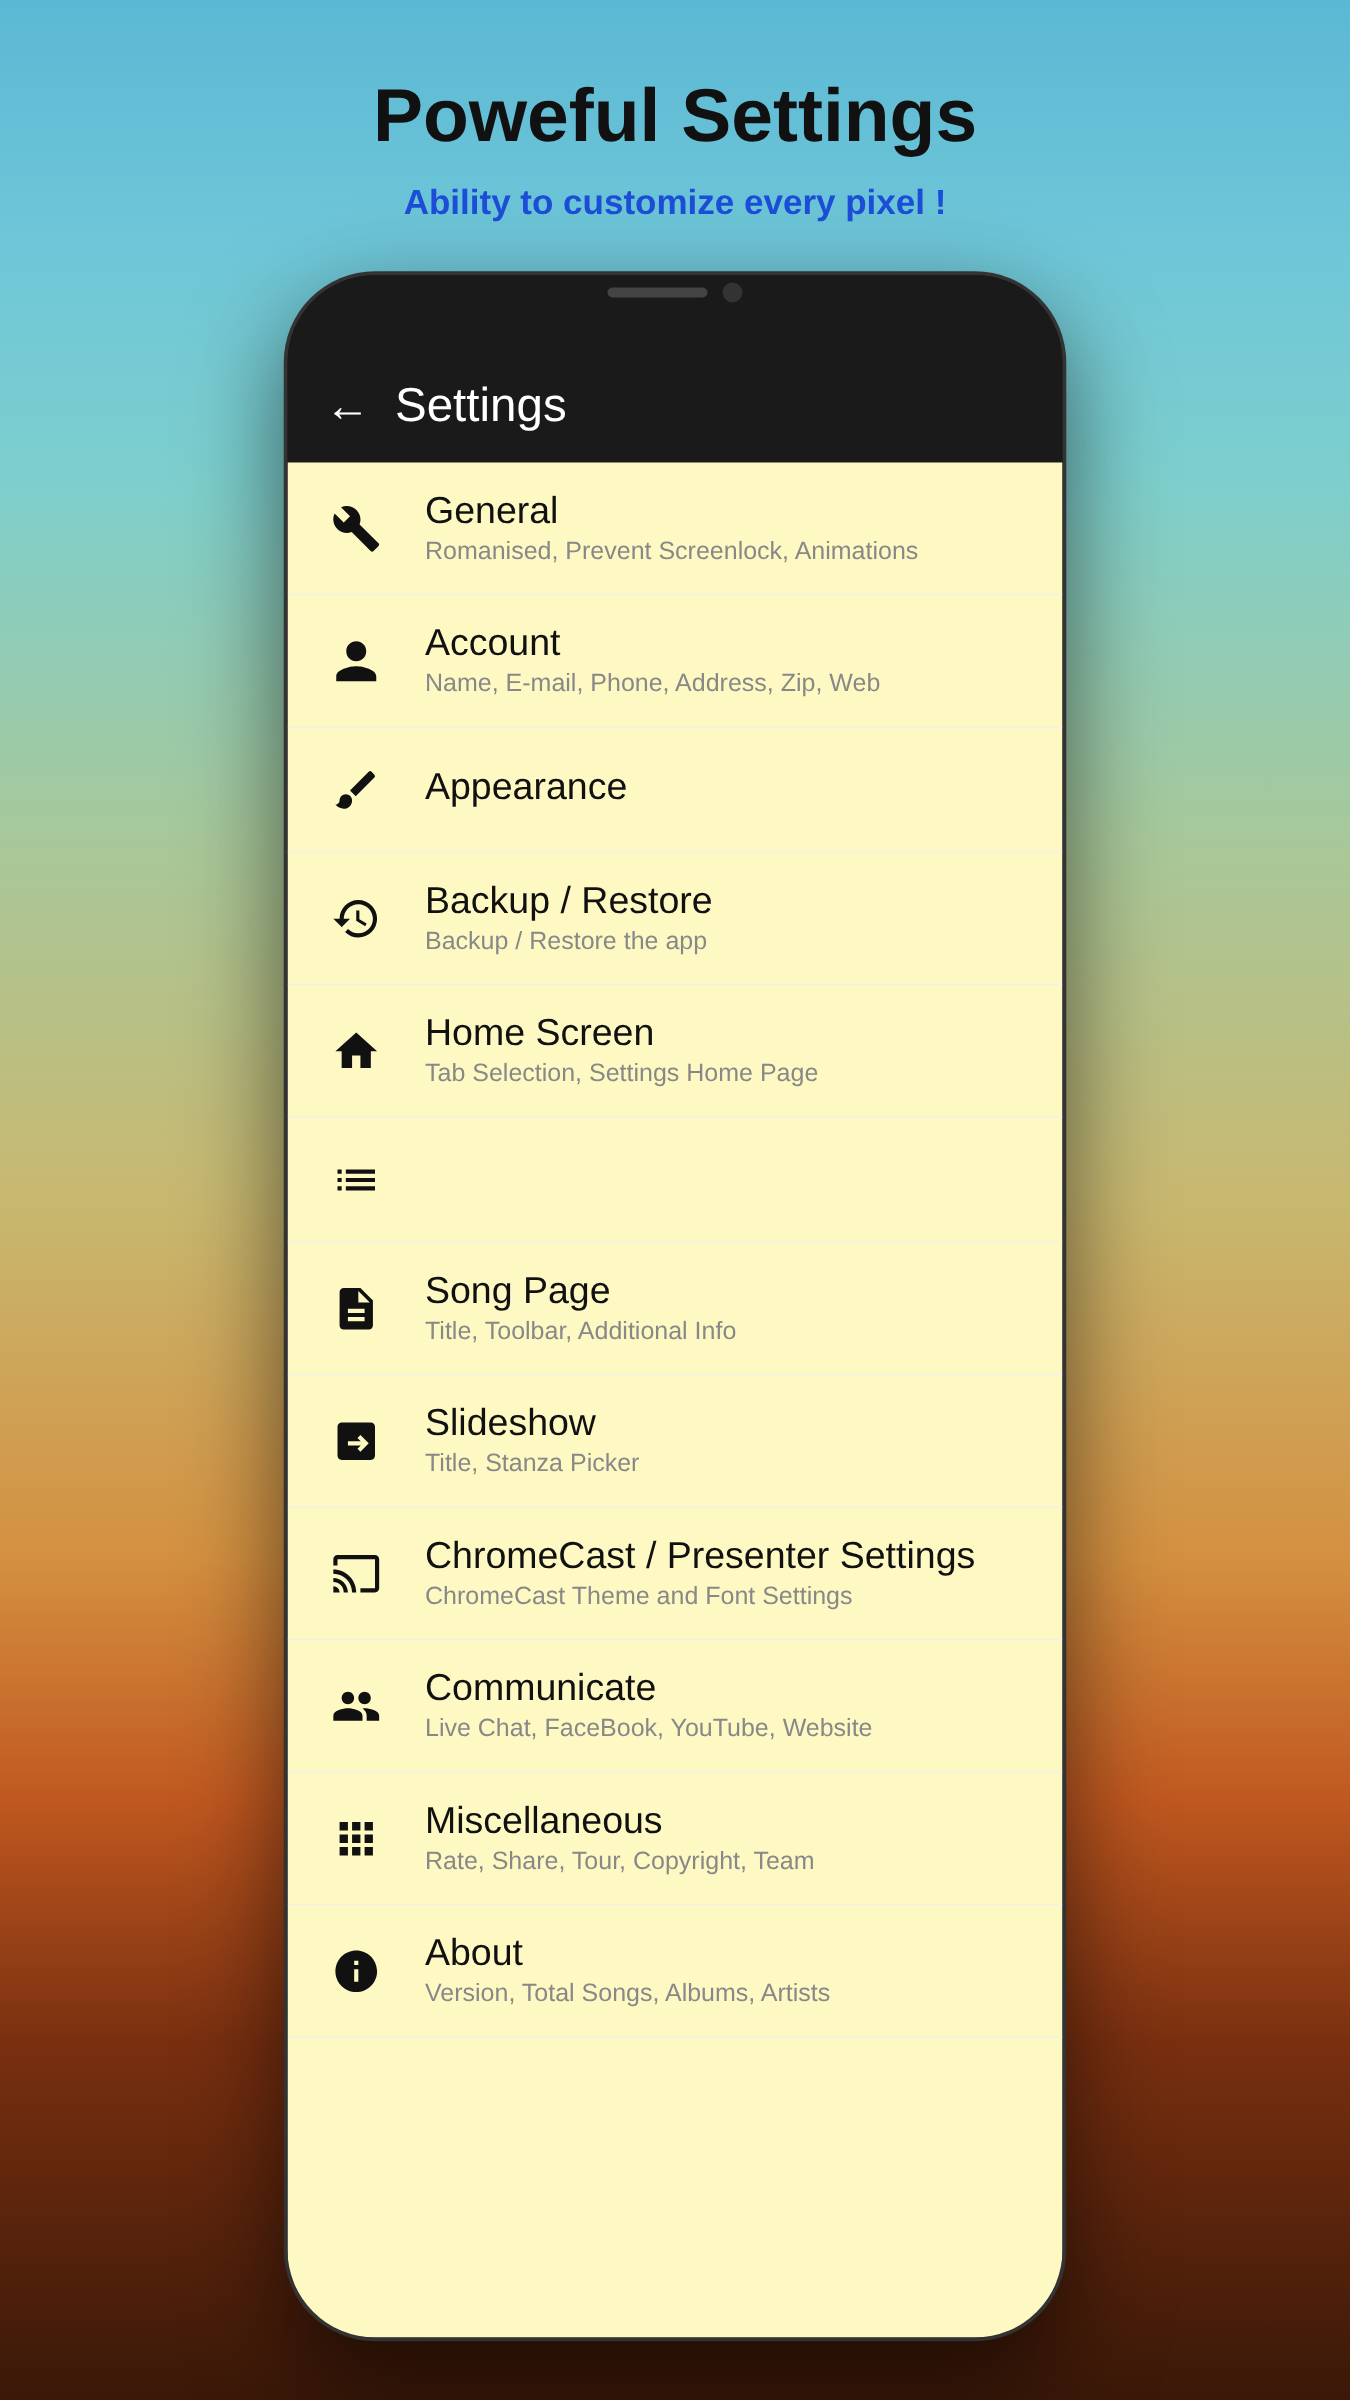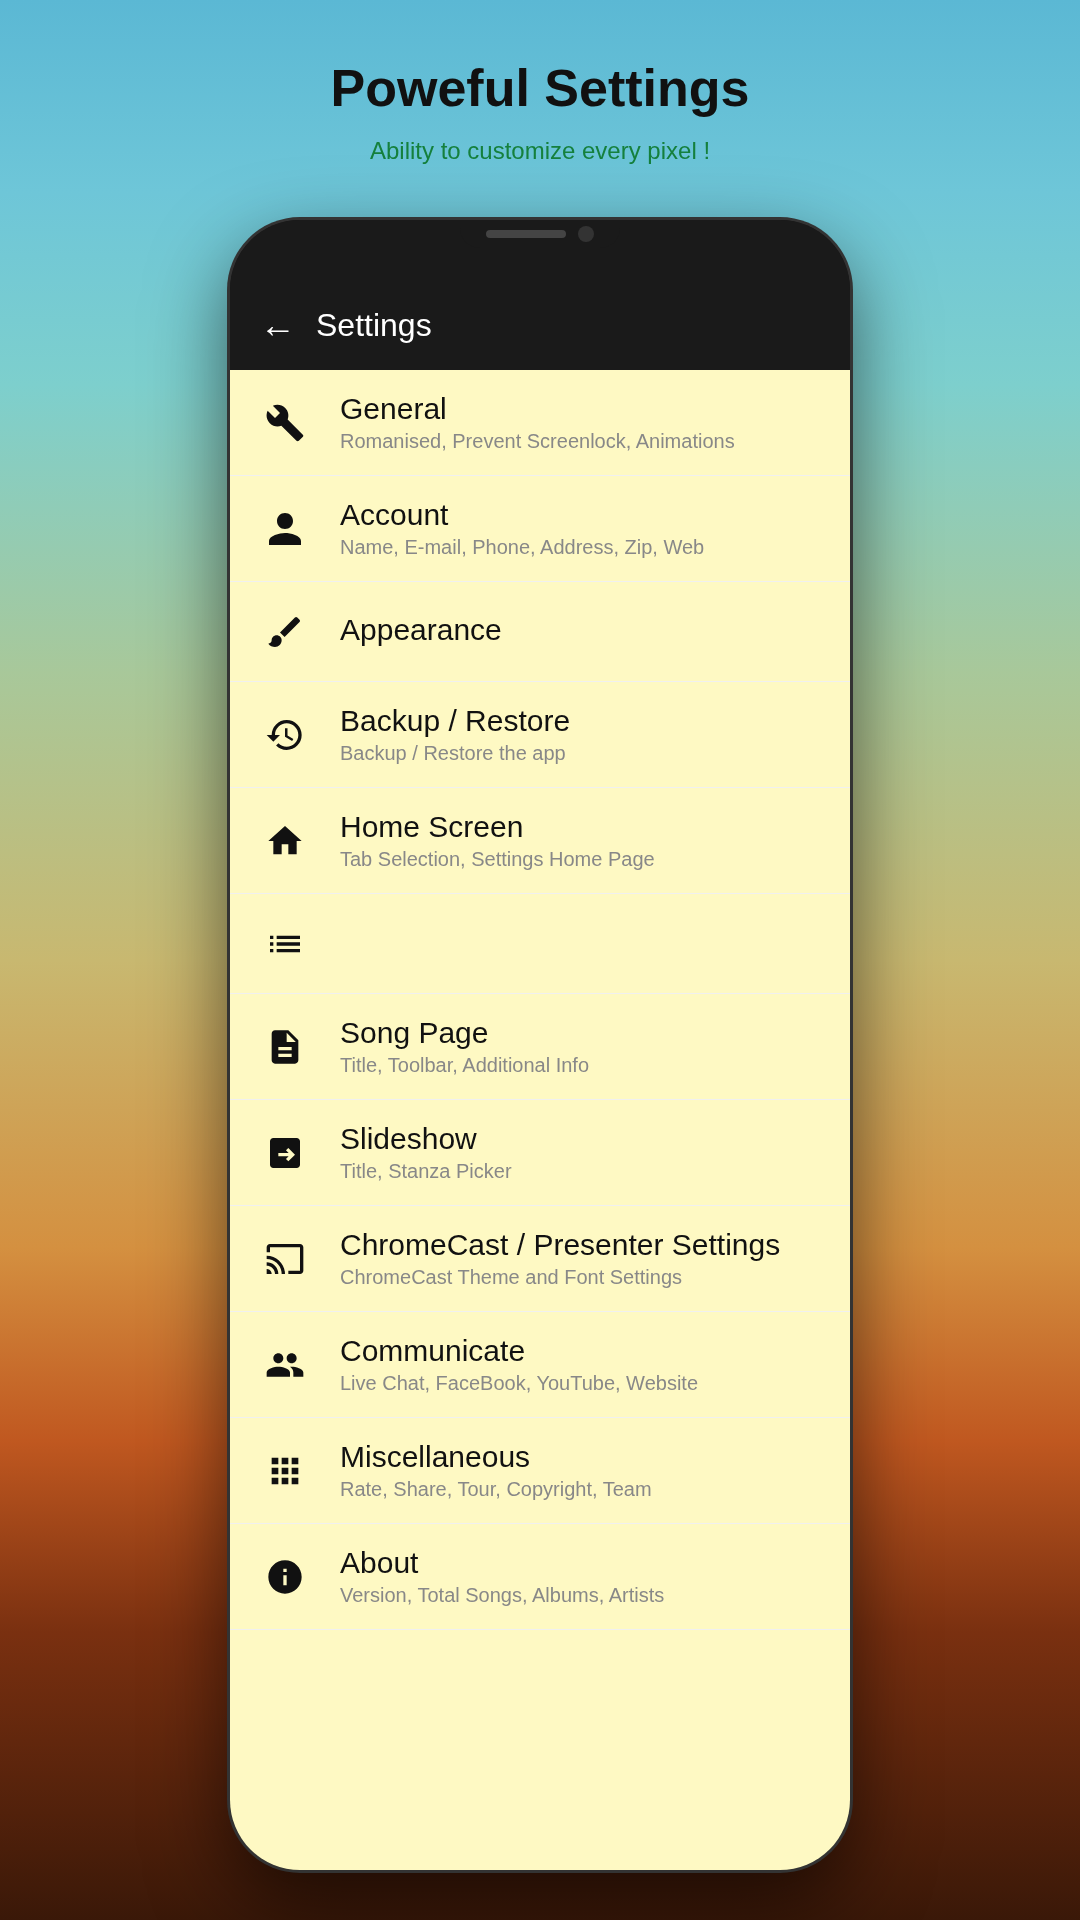--- a/index.html
+++ b/index.html
@@ -24,31 +24,31 @@
       );
       position: relative;
     }
 
     .promo-section {
       text-align: center;
       padding: 60px 40px 30px;
     }
 
     .promo-title {
-      font-size: 52px;
+      font-size: 60px;
       font-weight: 900;
       color: #111;
       line-height: 1.1;
       margin-bottom: 20px;
     }
 
     .promo-subtitle {
-      font-size: 24px;
-      color: #15803d;
-      font-weight: 400;
+      font-size: 28px;
+      color: #1d4ed8;
+      font-weight: 700;
     }
 
     
     .phone-frame {
       position: absolute;
       top: 220px;
       left: 50%;
       transform: translateX(-50%);
       width: 620px;
       height: 1650px;
@@ -110,21 +110,21 @@
     }
 
     .back-arrow {
       color: white;
       font-size: 36px;
       cursor: pointer;
     }
 
     .settings-title {
       color: white;
-      font-size: 32px;
+      font-size: 38px;
       font-weight: 400;
     }
 
     .settings-list {
       background: #fef9c3;
       flex: 1;
       overflow: hidden;
     }
 
     .settings-item {

